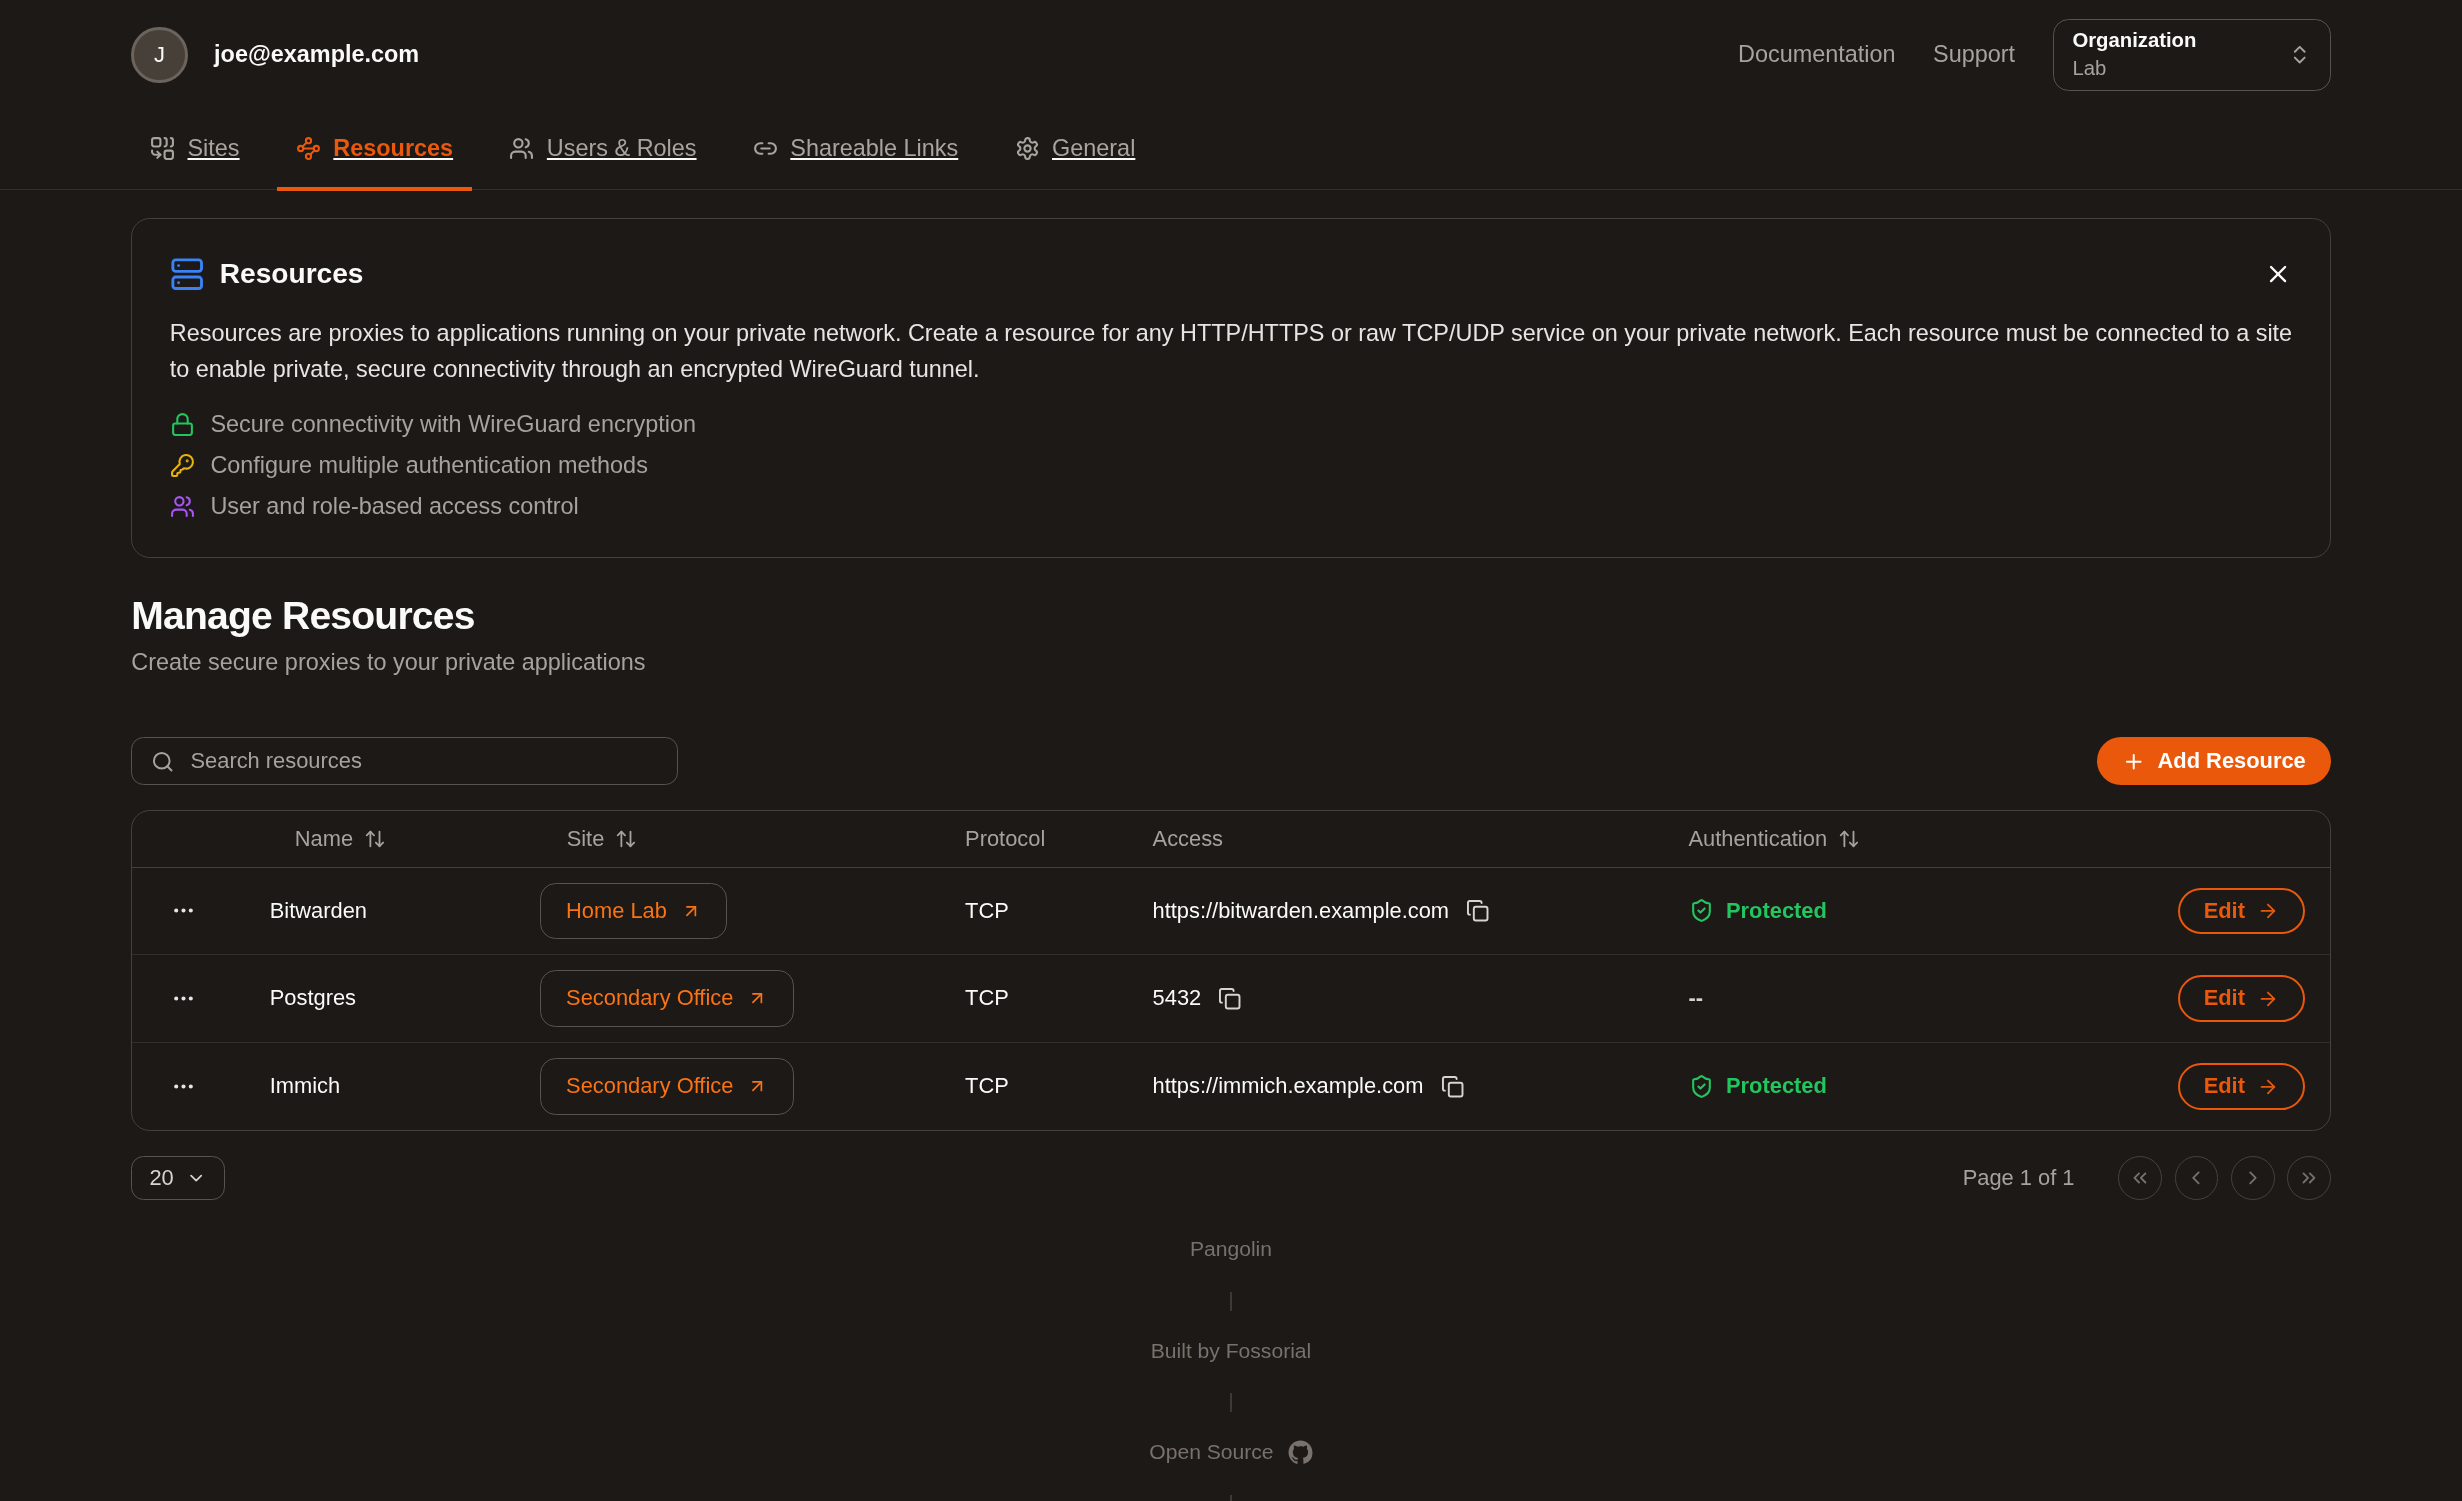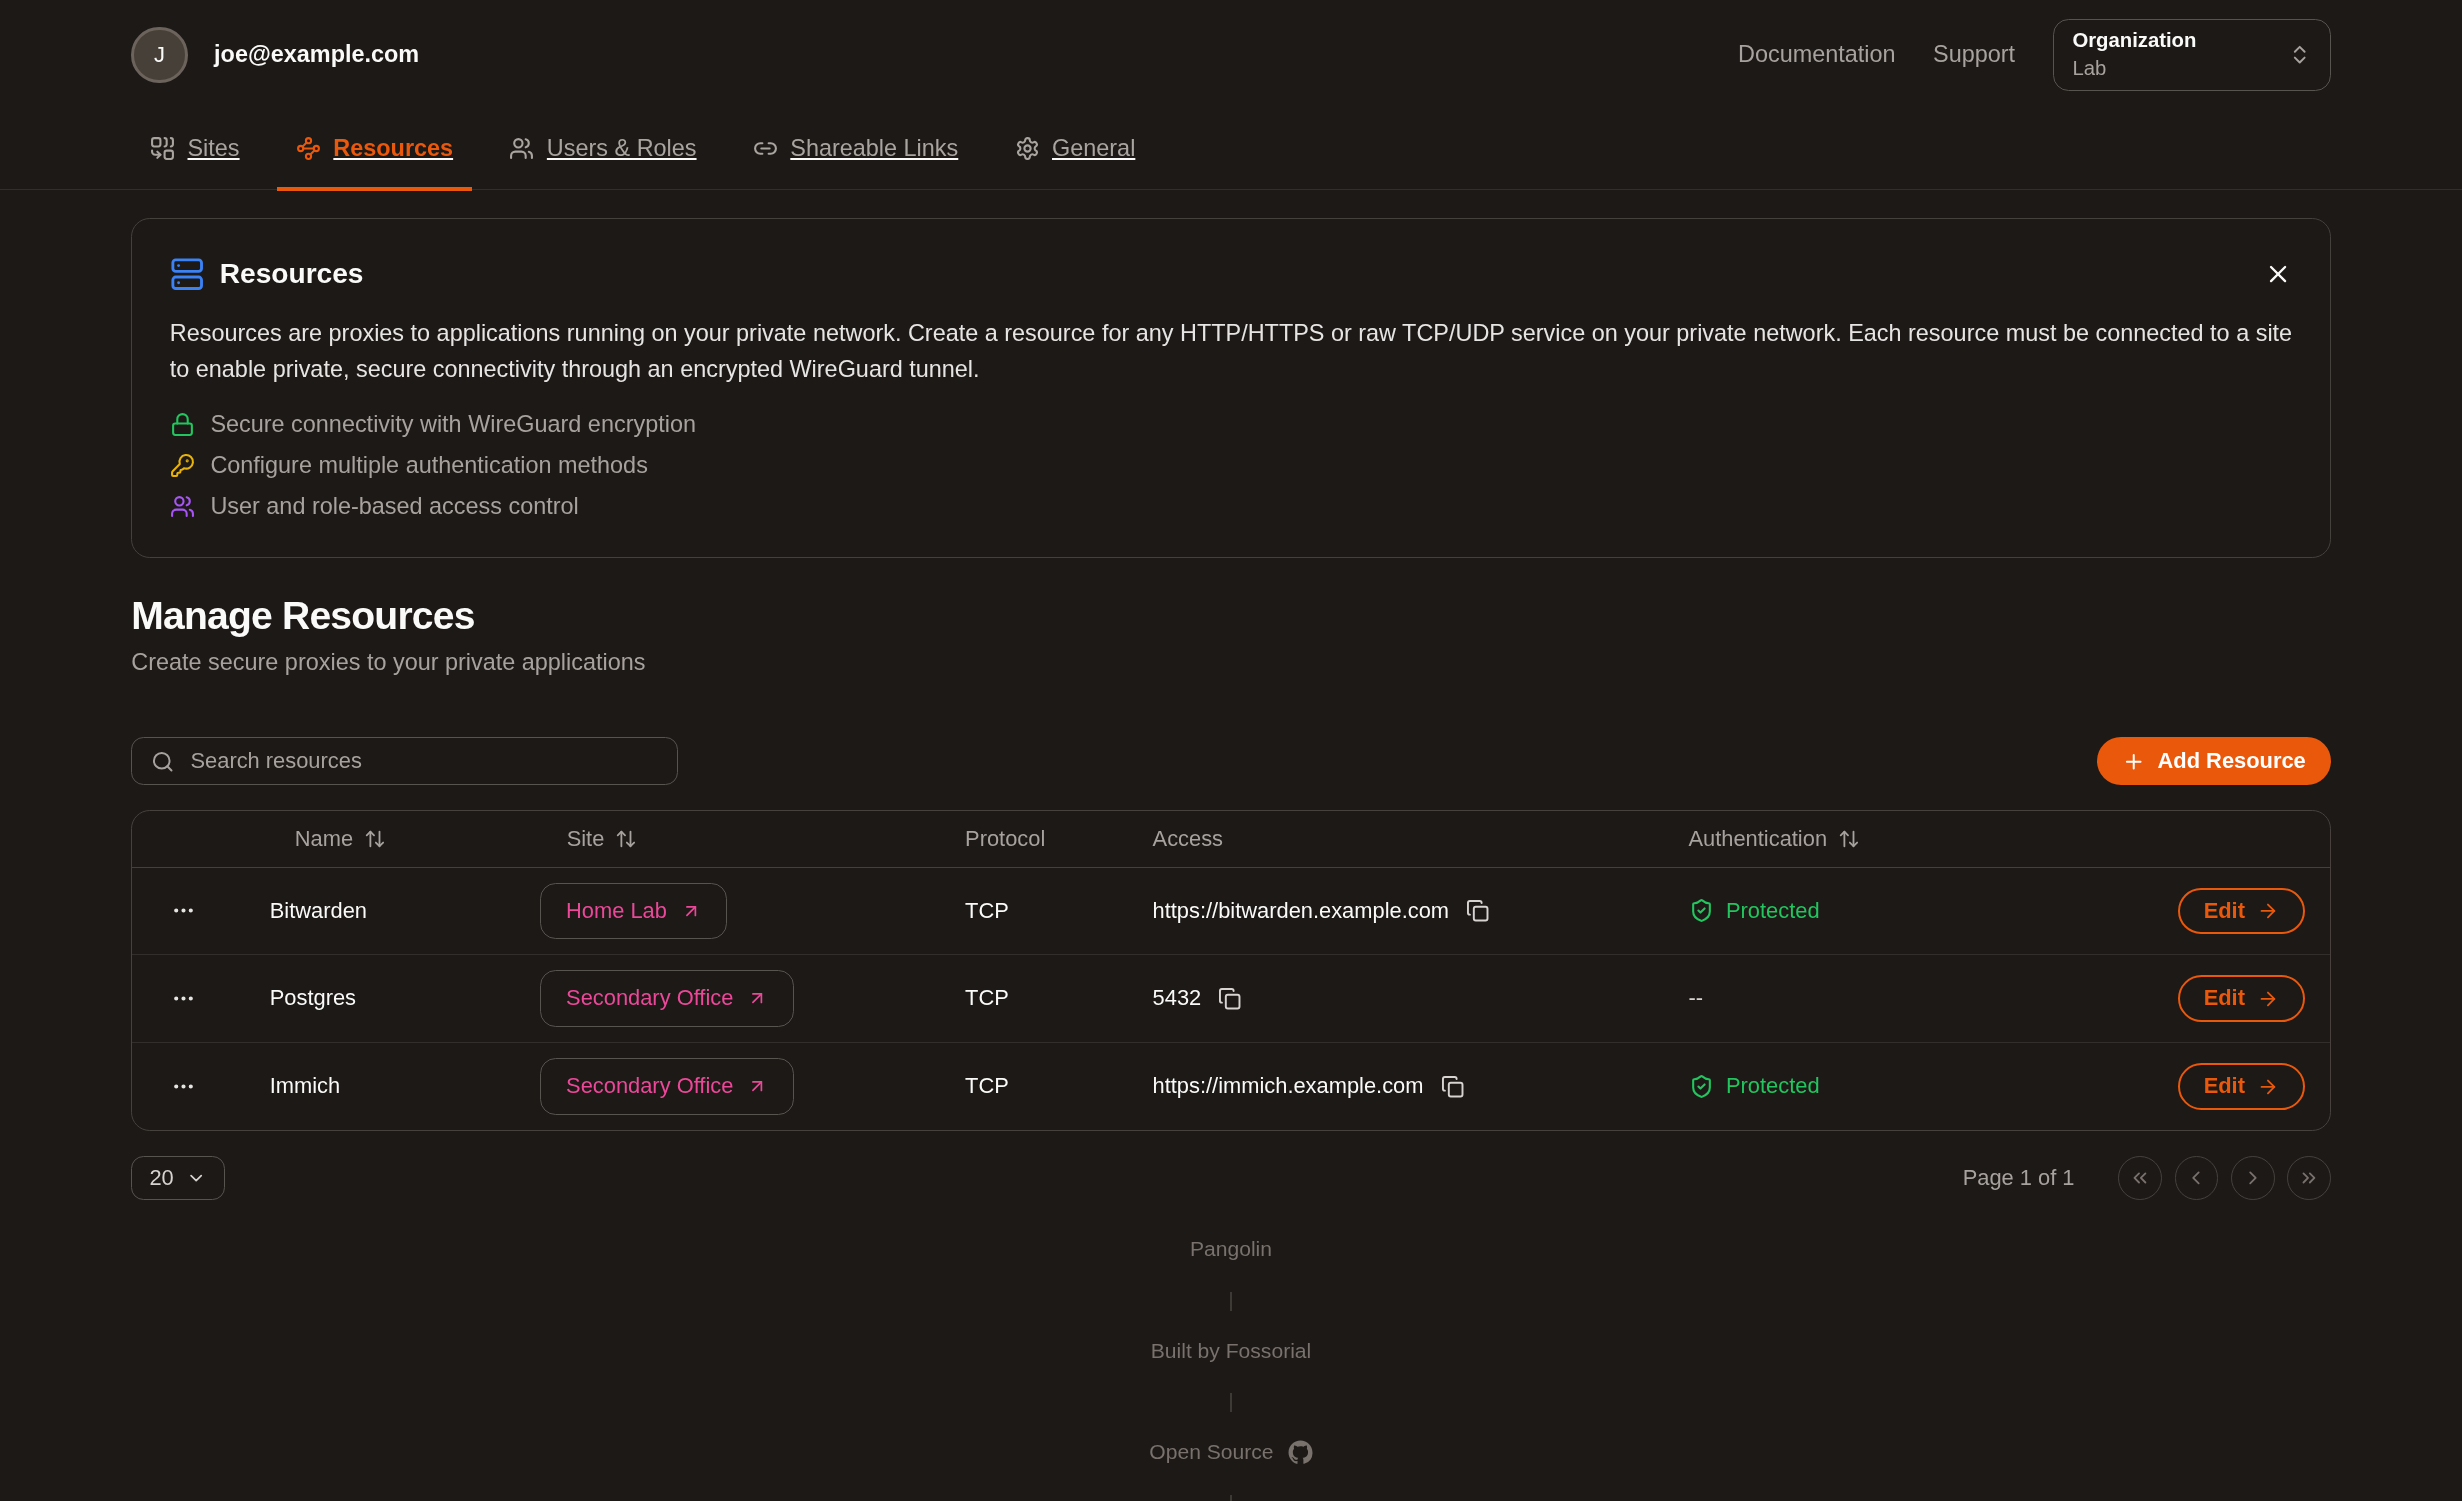--- a/index.html
+++ b/index.html
@@ -97,25 +97,25 @@
   .th.sortable { cursor:pointer; }
   .pl20 { padding-left:1.375rem; }
   .plh { padding-left:2.375rem; }
   .pl16 { padding-left:1.0625rem; }
   .sort-ic { color:#a8a29e; }
   .cell-menu { display:flex; justify-content:center; }
   .menu-btn { background:none; border:none; color:#e7e5e4; cursor:pointer; padding:.25rem; display:flex; }
   .site-pill {
     display:inline-flex; align-items:center; gap:.5625rem; height:2.25rem; padding:12px 1rem;
     border:.0625rem solid #57534e; border-radius:.625rem; background:transparent;
-    color:#ec4899; font-size:.875rem; cursor:pointer; font-family:inherit;
+    color:#f97316; font-size:.875rem; cursor:pointer; font-family:inherit;
   }
   .access-cell { display:flex; align-items:center; gap:.6875rem; color:#fafaf9; }
   .copy-btn { background:none; border:none; color:#d6d3d1; cursor:pointer; padding:0; display:flex; }
-  .auth-cell { display:flex; align-items:center; gap:.5rem; color:#22c55e; }
+  .auth-cell { display:flex; align-items:center; gap:.5rem; color:#22c55e;font-weight:bold; }
   .auth-cell.none { color:#d6d3d1; }
   .cell-edit { display:flex; justify-content:flex-end; padding-right:1rem; }
   .edit-btn {
     display:inline-flex; align-items:center; gap:.5rem; height:1.875rem; padding:0 .9375rem;
     border:.09375rem solid #ea580c; border-radius:1rem; background:transparent;
     color:#ea580c; font-size:.875rem; font-weight:600; cursor:pointer; font-family:inherit;
   }
 
   
   .table-foot { margin-top:1rem; display:flex; align-items:center; justify-content:space-between; }

